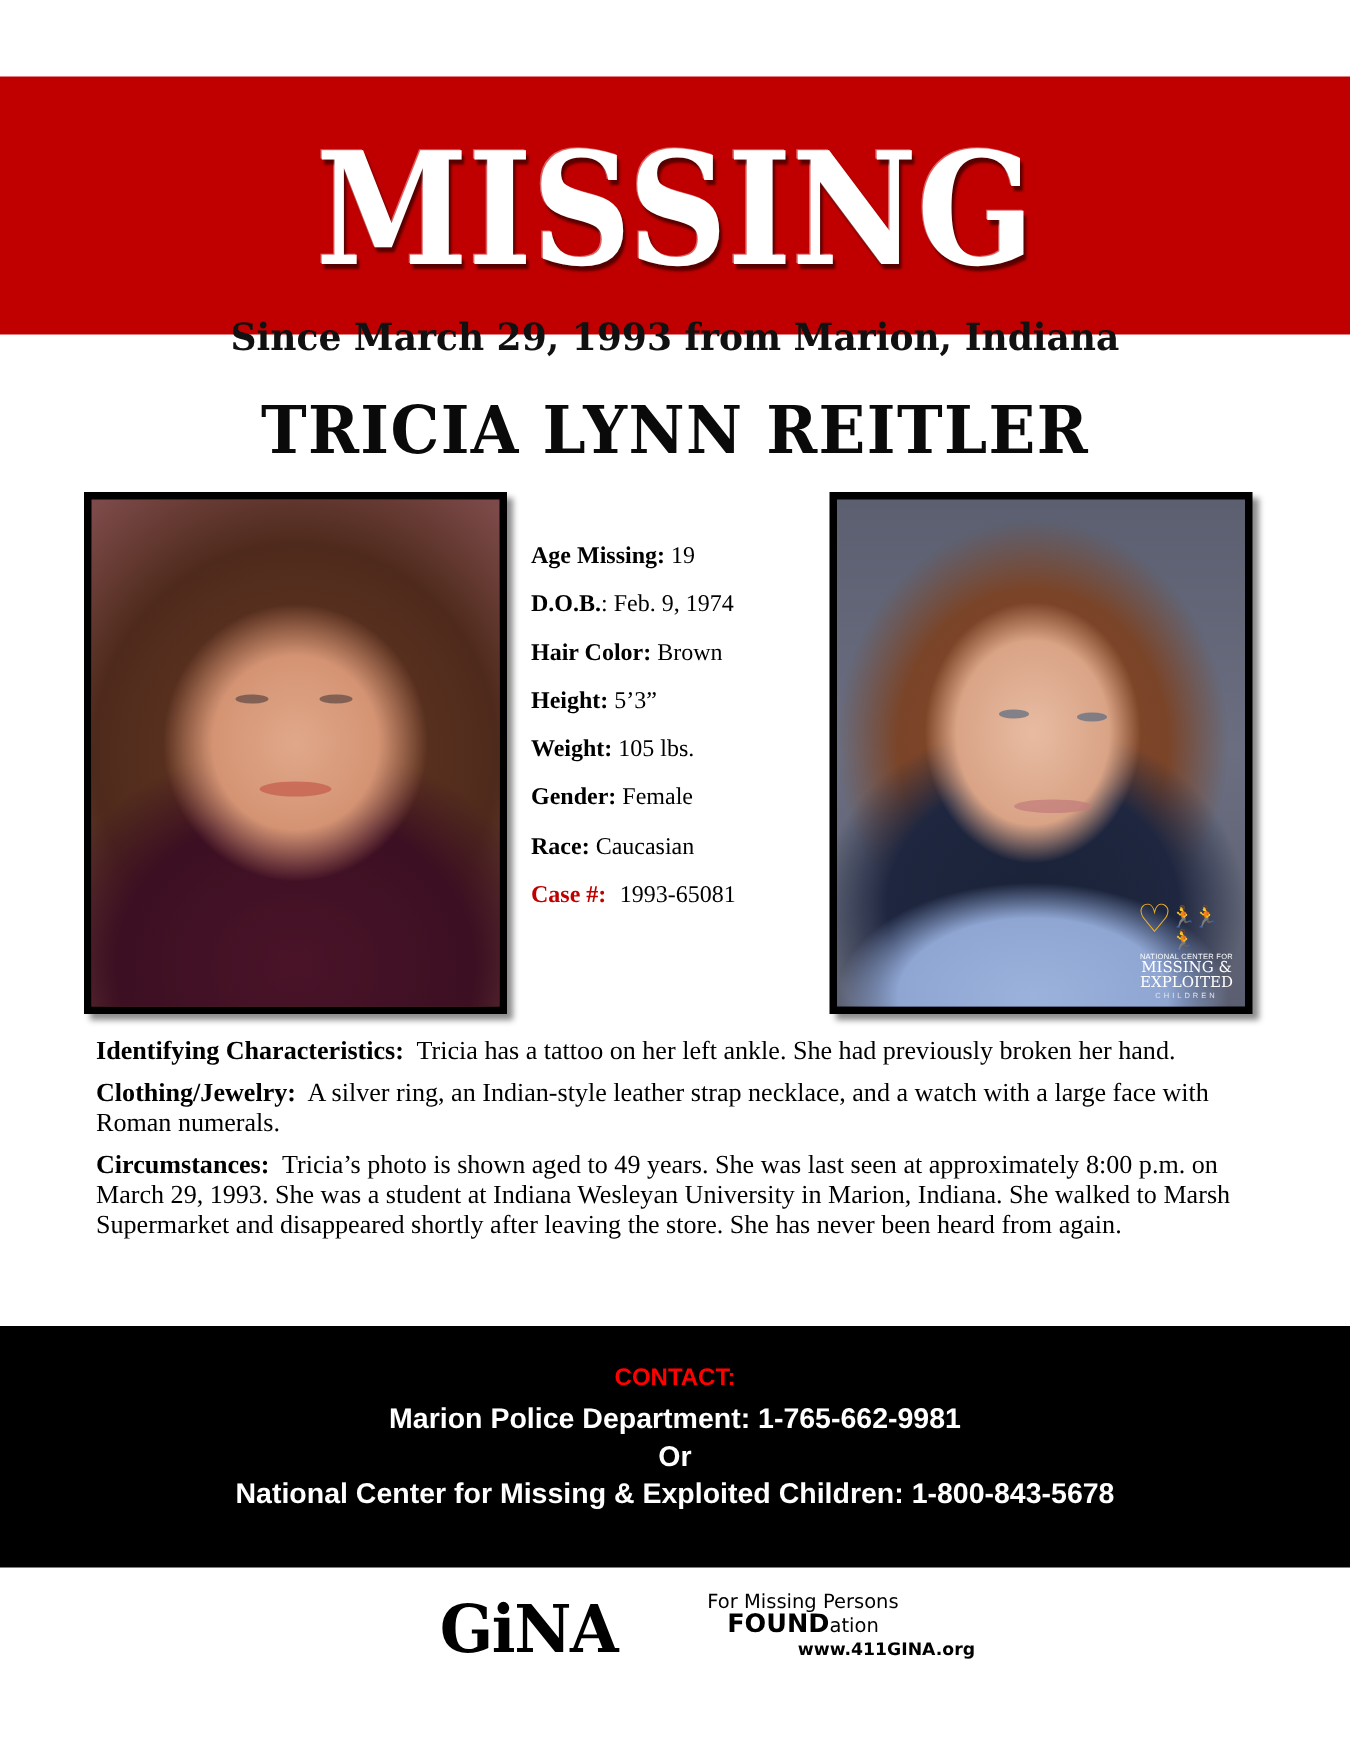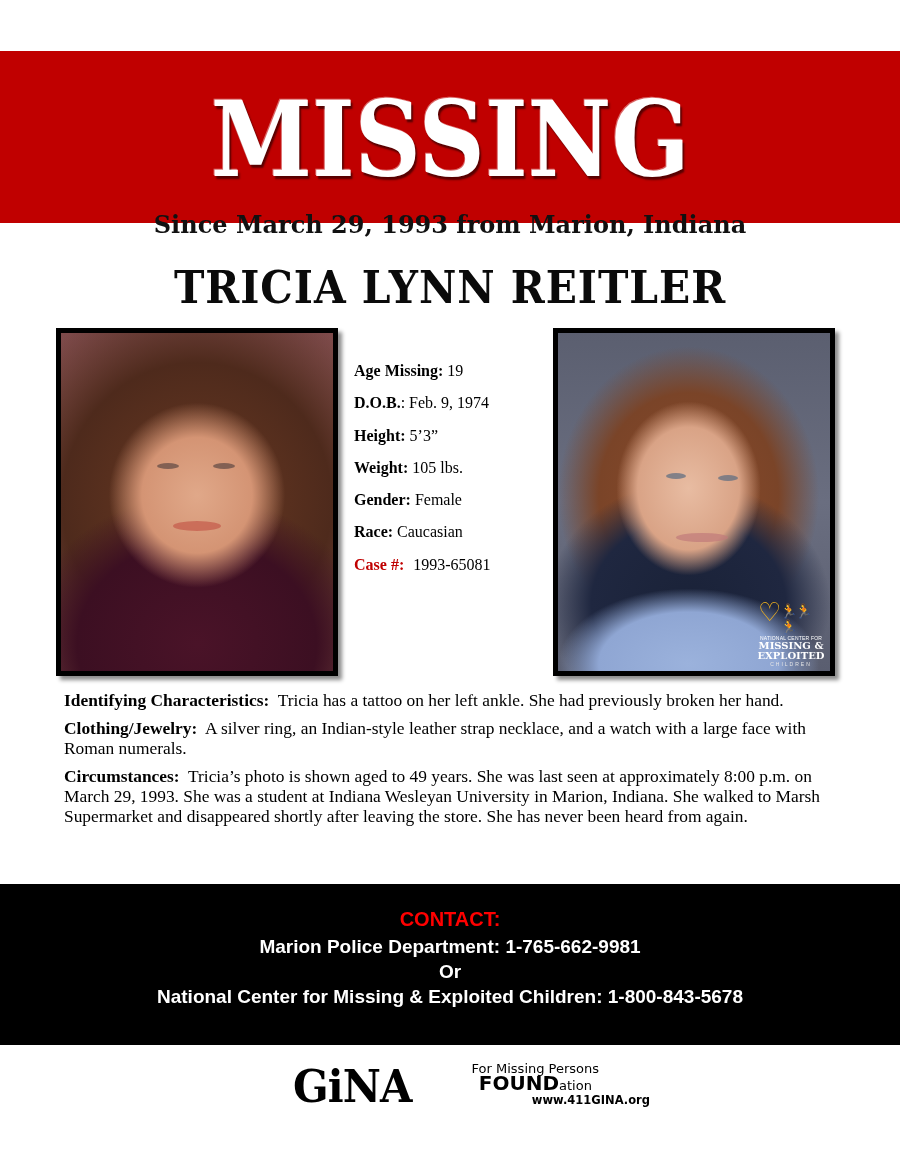--- a/index.html
+++ b/index.html
@@ -66,21 +66,21 @@
     display: flex; flex-direction: column; align-items: center; justify-content: flex-end;
   }
   .ncmec-heart {
     position: absolute; left: 2px; top: 2px; width: 26px; height: 26px;
     color: #f2b320; font-size: 26px; line-height: 26px;
   }
   .ncmec-kids {
     position: absolute; left: 24px; top: 6px; color: #fff; font-size: 14px; letter-spacing: -2px;
   }
   .ncmec-small { color: #fff; font-size: 5px; letter-spacing: 0.2px; line-height: 6px; }
-  .ncmec-big { color: #fff; font-family: "DejaVu Serif", serif; font-weight: bold; font-size: 10px; line-height: 10px; }
+  .ncmec-big { color: #fff; font-family: "DejaVu Serif", serif; font-weight: normal; font-size: 10px; line-height: 10px; }
   .ncmec-children { color: #e6e6e6; font-size: 5px; letter-spacing: 2px; line-height: 6px; }
 
   .facts {
     position: absolute; left: 354px; top: 360px; width: 190px;
     font-family: Liberation Serif, serif; font-size: 16px; color: #000;
   }
   .fact-row { height: 32.3px; line-height: 22px; white-space: nowrap; }
   .fact-label { font-weight: bold; }
   .fact-label.red { color: #c00000; }
   .fact-value { margin-left: 4px; }
@@ -90,37 +90,37 @@
     font-family: Liberation Serif, serif; font-size: 17.4px; line-height: 20px; color: #000;
   }
   .detail-para { margin-bottom: 8px; }
   .detail-label { font-weight: bold; }
 
   .contact {
     position: absolute; left: 0; top: 884px; width: 900px; height: 161px;
     background: #000; text-align: center;
     font-family: "Liberation Sans", sans-serif; font-weight: bold; color: #fff;
   }
-  .contact-title { color: #ff0000; font-size: 20px; margin-top: 25px; line-height: 20px; }
+  .contact-title { color: #ff0000; font-size: 16px; margin-top: 25px; line-height: 20px; }
   .contact-line { font-size: 19px; line-height: 25px; }
   .contact-line.first { margin-top: 5px; }
 
   .footer {
     position: absolute; left: 290px; top: 1062px; width: 360px; height: 50px;
     display: flex; align-items: center;
   }
   .gina-logo {
     font-family: "DejaVu Serif", serif; font-weight: bold; font-size: 44px;
     color: #000; letter-spacing: -1px; line-height: 1; transform: scaleX(0.95);
   }
   .footer-text {
     margin-left: 6px; text-align: center; font-family: "DejaVu Sans", sans-serif;
     font-size: 13px; color: #000; line-height: 15px; margin-top: -6px;
   }
-  .footer-text .found { font-weight: bold; font-size: 20px; }
+  .footer-text .found { font-weight: bold; font-size: 17px; }
   .footer-url { font-weight: bold; font-size: 11.5px; text-align: right; }
 </style>
 </head>
 <body>
 
 <div class="banner">
   <div class="banner-title">MISSING</div>
 </div>
 
 <div class="since">Since March 29, 1993 from Marion, Indiana</div>
@@ -133,20 +133,23 @@
     <div class="face-feature" style="left:112px;top:188px;width:48px;height:10px;background:#c45a4a;border-radius:50%;opacity:.7;"></div>
   </div>
 </div>
 
 <div class="facts">
   <div class="fact-row">
     <span class="fact-label">Age Missing:</span><span class="fact-value">19</span>
   </div>
   <div class="fact-row">
     <span class="fact-label">D.O.B.</span><span>: Feb. 9, 1974</span>
+  </div>
+  <div class="fact-row">
+    <span class="fact-label">Hair Color:</span><span class="fact-value">Brown</span>
   </div>
   <div class="fact-row">
     <span class="fact-label">Height:</span><span class="fact-value">5’3”</span>
   </div>
   <div class="fact-row">
     <span class="fact-label">Weight:</span><span class="fact-value">105 lbs.</span>
   </div>
   <div class="fact-row">
     <span class="fact-label">Gender:</span><span class="fact-value">Female</span>
   </div>

